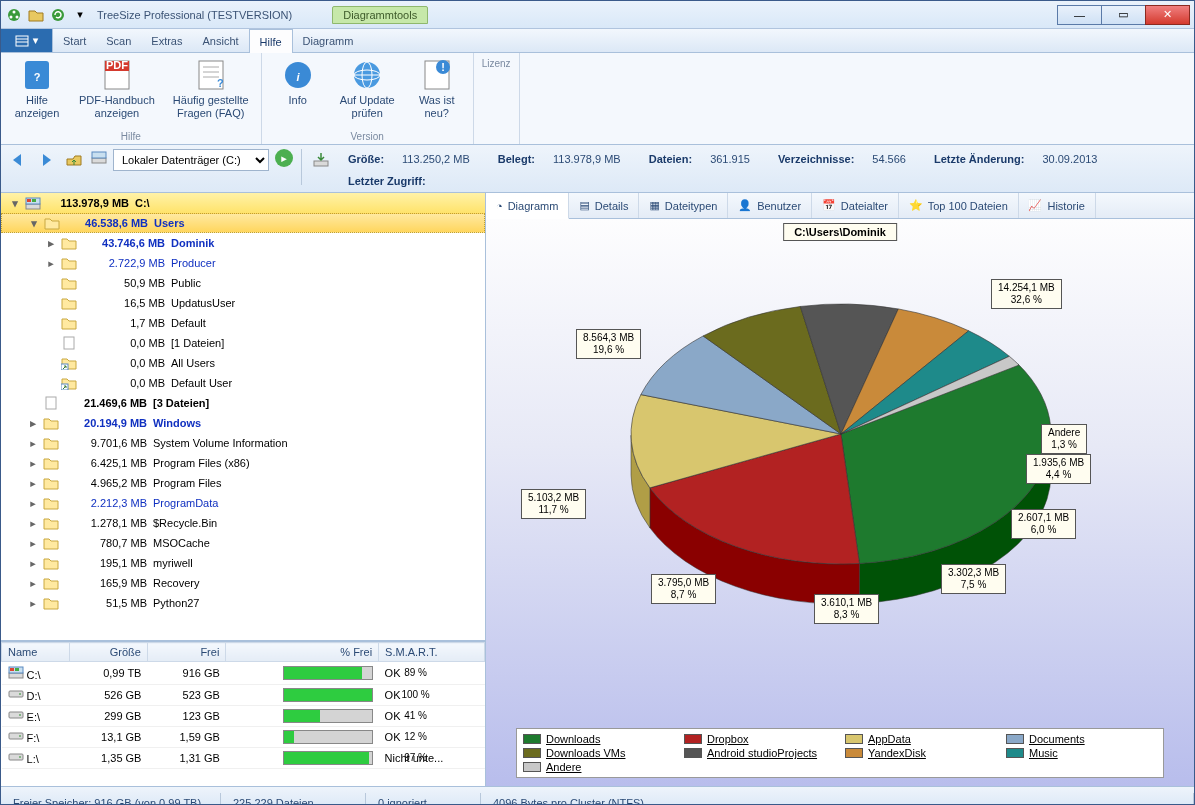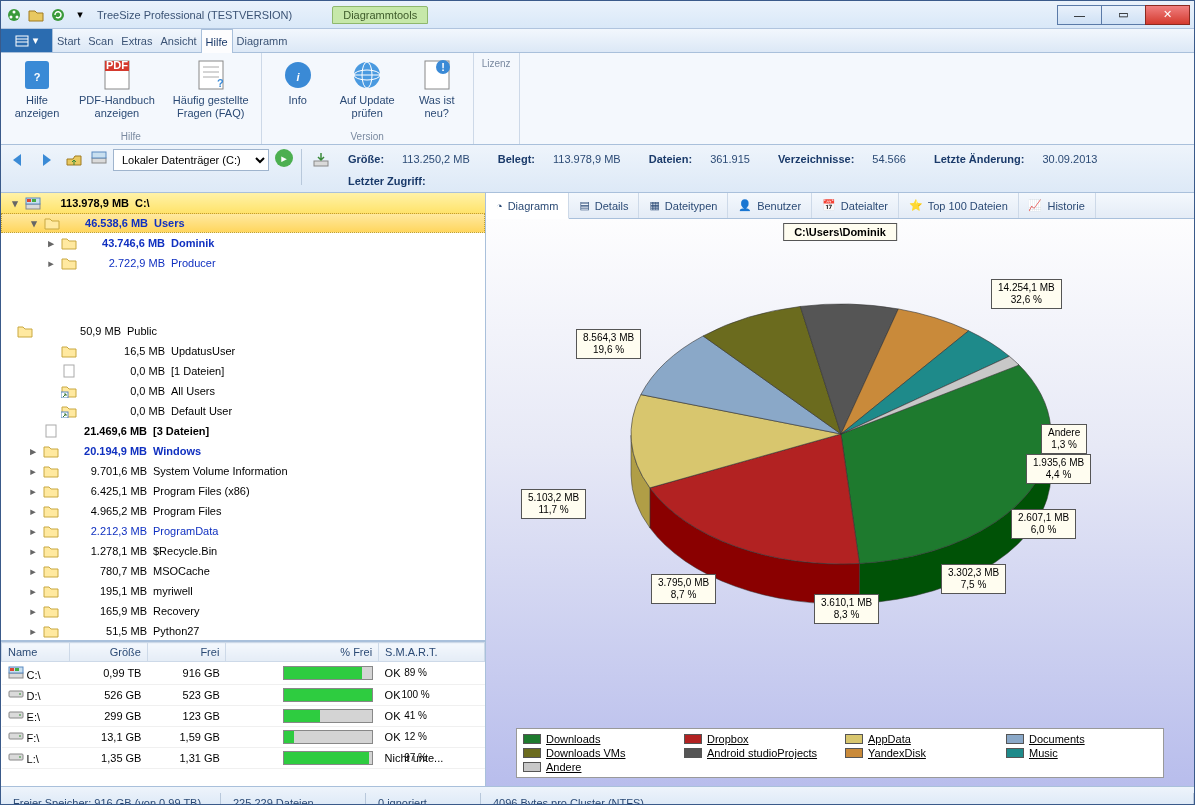--- a/index.html
+++ b/index.html
@@ -7,21 +7,21 @@
 .titlebar { height: 28px; background: linear-gradient(#eaf2fb,#d9e8f8); display: flex; align-items: center; padding: 0 4px; border-bottom:1px solid #b0c4de;}
 .titlebar .qat { display:flex; gap:4px; align-items:center;}
 .titlebar .qat .qbtn { width:18px; height:18px; display:flex; align-items:center; justify-content:center;}
 .titlebar .title { margin-left: 8px; color:#3b5375;}
 .titlebar .tool-tab { margin-left: 40px; background:#c6e8a9; border:1px solid #8fb86d; padding:2px 10px; color:#3d5a2a; border-radius:2px 2px 0 0;}
 .titlebar .win-controls { margin-left:auto; display:flex; gap:0;}
 .titlebar .win-controls div { width:45px; height:20px; border:1px solid #5a7aa8; display:flex; align-items:center; justify-content:center; background:linear-gradient(#e9f1fb,#cfe1f5); margin-left:-1px;}
 .titlebar .win-controls .close { background:linear-gradient(#f08080,#d43a2e); color:#fff; border-color:#8a2a20;}
 .menubar { height: 24px; background: linear-gradient(#f2f7fd,#dce8f6); display:flex; align-items:stretch; border-bottom:1px solid #a9c0db;}
 .menubar .filebtn { width:52px; background:#2b6cb0; color:#fff; display:flex; align-items:center; justify-content:center; gap:4px; border-right:1px solid #a9c0db;}
-.menubar .tab { padding:0 4px; display:flex; align-items:center; color:#3b5375; cursor:pointer;}
+.menubar .tab { padding:0 10px; display:flex; align-items:center; color:#3b5375; cursor:pointer;}
 .menubar .tab.active { background:#fdfdfe; border:1px solid #a9c0db; border-bottom:none; margin-bottom:-1px; color:#1a3a6a;}
 .ribbon { height: 92px; background:#f4f8fd; border-bottom:1px solid #a9c0db; display:flex;}
 .rgroup { border-right:1px solid #cdd9e8; padding:4px 8px 2px 8px; display:flex; flex-direction:column;}
 .rgroup .btns { display:flex; gap:10px; flex:1;}
 .rbtn { display:flex; flex-direction:column; align-items:center; gap:3px; padding:2px 4px; text-align:center; color:#2b4a75; cursor:pointer; min-width:56px;}
 .rbtn .ico { width:32px; height:32px; display:flex; align-items:center; justify-content:center;}
 .rbtn span { line-height:1.15; }
 .rgroup .glabel { text-align:center; color:#7a8aa0; font-size:10px; padding-top:1px;}
 .navbar { height: 48px; background:linear-gradient(#eef4fb,#dde9f7); border-bottom:1px solid #a9c0db; display:flex; align-items:flex-start; padding:4px 6px; gap:6px;}
 .navbar .arrow { width:22px; height:22px; display:flex; align-items:center; justify-content:center;}
@@ -293,35 +293,43 @@
           <span class="name">Dominik</span>
         </div>
         <div class="treerow blue" style="padding-left: 44px;">
           <span class="twisty">▸</span>
           <span class="fold"><svg width="16" height="14">
               <path d="M1 3h5l2 2h7v8H1z" fill="#ffe9a0" stroke="#c9a840"></path>
             </svg></span>
           <span class="size">2.722,9 MB</span>
           <span class="name">Producer</span>
         </div>
-        <div class="treerow " style=" margin-top: 48px;">
+        <div class="treerow " style="padding-left: 44px;">
           <span class="twisty"></span>
           <span class="fold"><svg width="16" height="14">
               <path d="M1 3h5l2 2h7v8H1z" fill="#ffe9a0" stroke="#c9a840"></path>
             </svg></span>
           <span class="size">50,9 MB</span>
           <span class="name">Public</span>
         </div>
         <div class="treerow " style="padding-left: 44px;">
           <span class="twisty"></span>
           <span class="fold"><svg width="16" height="14">
               <path d="M1 3h5l2 2h7v8H1z" fill="#ffe9a0" stroke="#c9a840"></path>
             </svg></span>
           <span class="size">16,5 MB</span>
           <span class="name">UpdatusUser</span>
+        </div>
+        <div class="treerow " style="padding-left: 44px;">
+          <span class="twisty"></span>
+          <span class="fold"><svg width="16" height="14">
+              <path d="M1 3h5l2 2h7v8H1z" fill="#ffe9a0" stroke="#c9a840"></path>
+            </svg></span>
+          <span class="size">1,7 MB</span>
+          <span class="name">Default</span>
         </div>
         <div class="treerow " style="padding-left: 44px;">
           <span class="twisty"></span>
           <span class="fold"><svg width="16" height="14">
               <rect x="3" y="1" width="10" height="12" fill="#fff" stroke="#aaa"></rect>
             </svg></span>
           <span class="size">0,0 MB</span>
           <span class="name">[1 Dateien]</span>
         </div>
         <div class="treerow " style="padding-left: 44px;">

